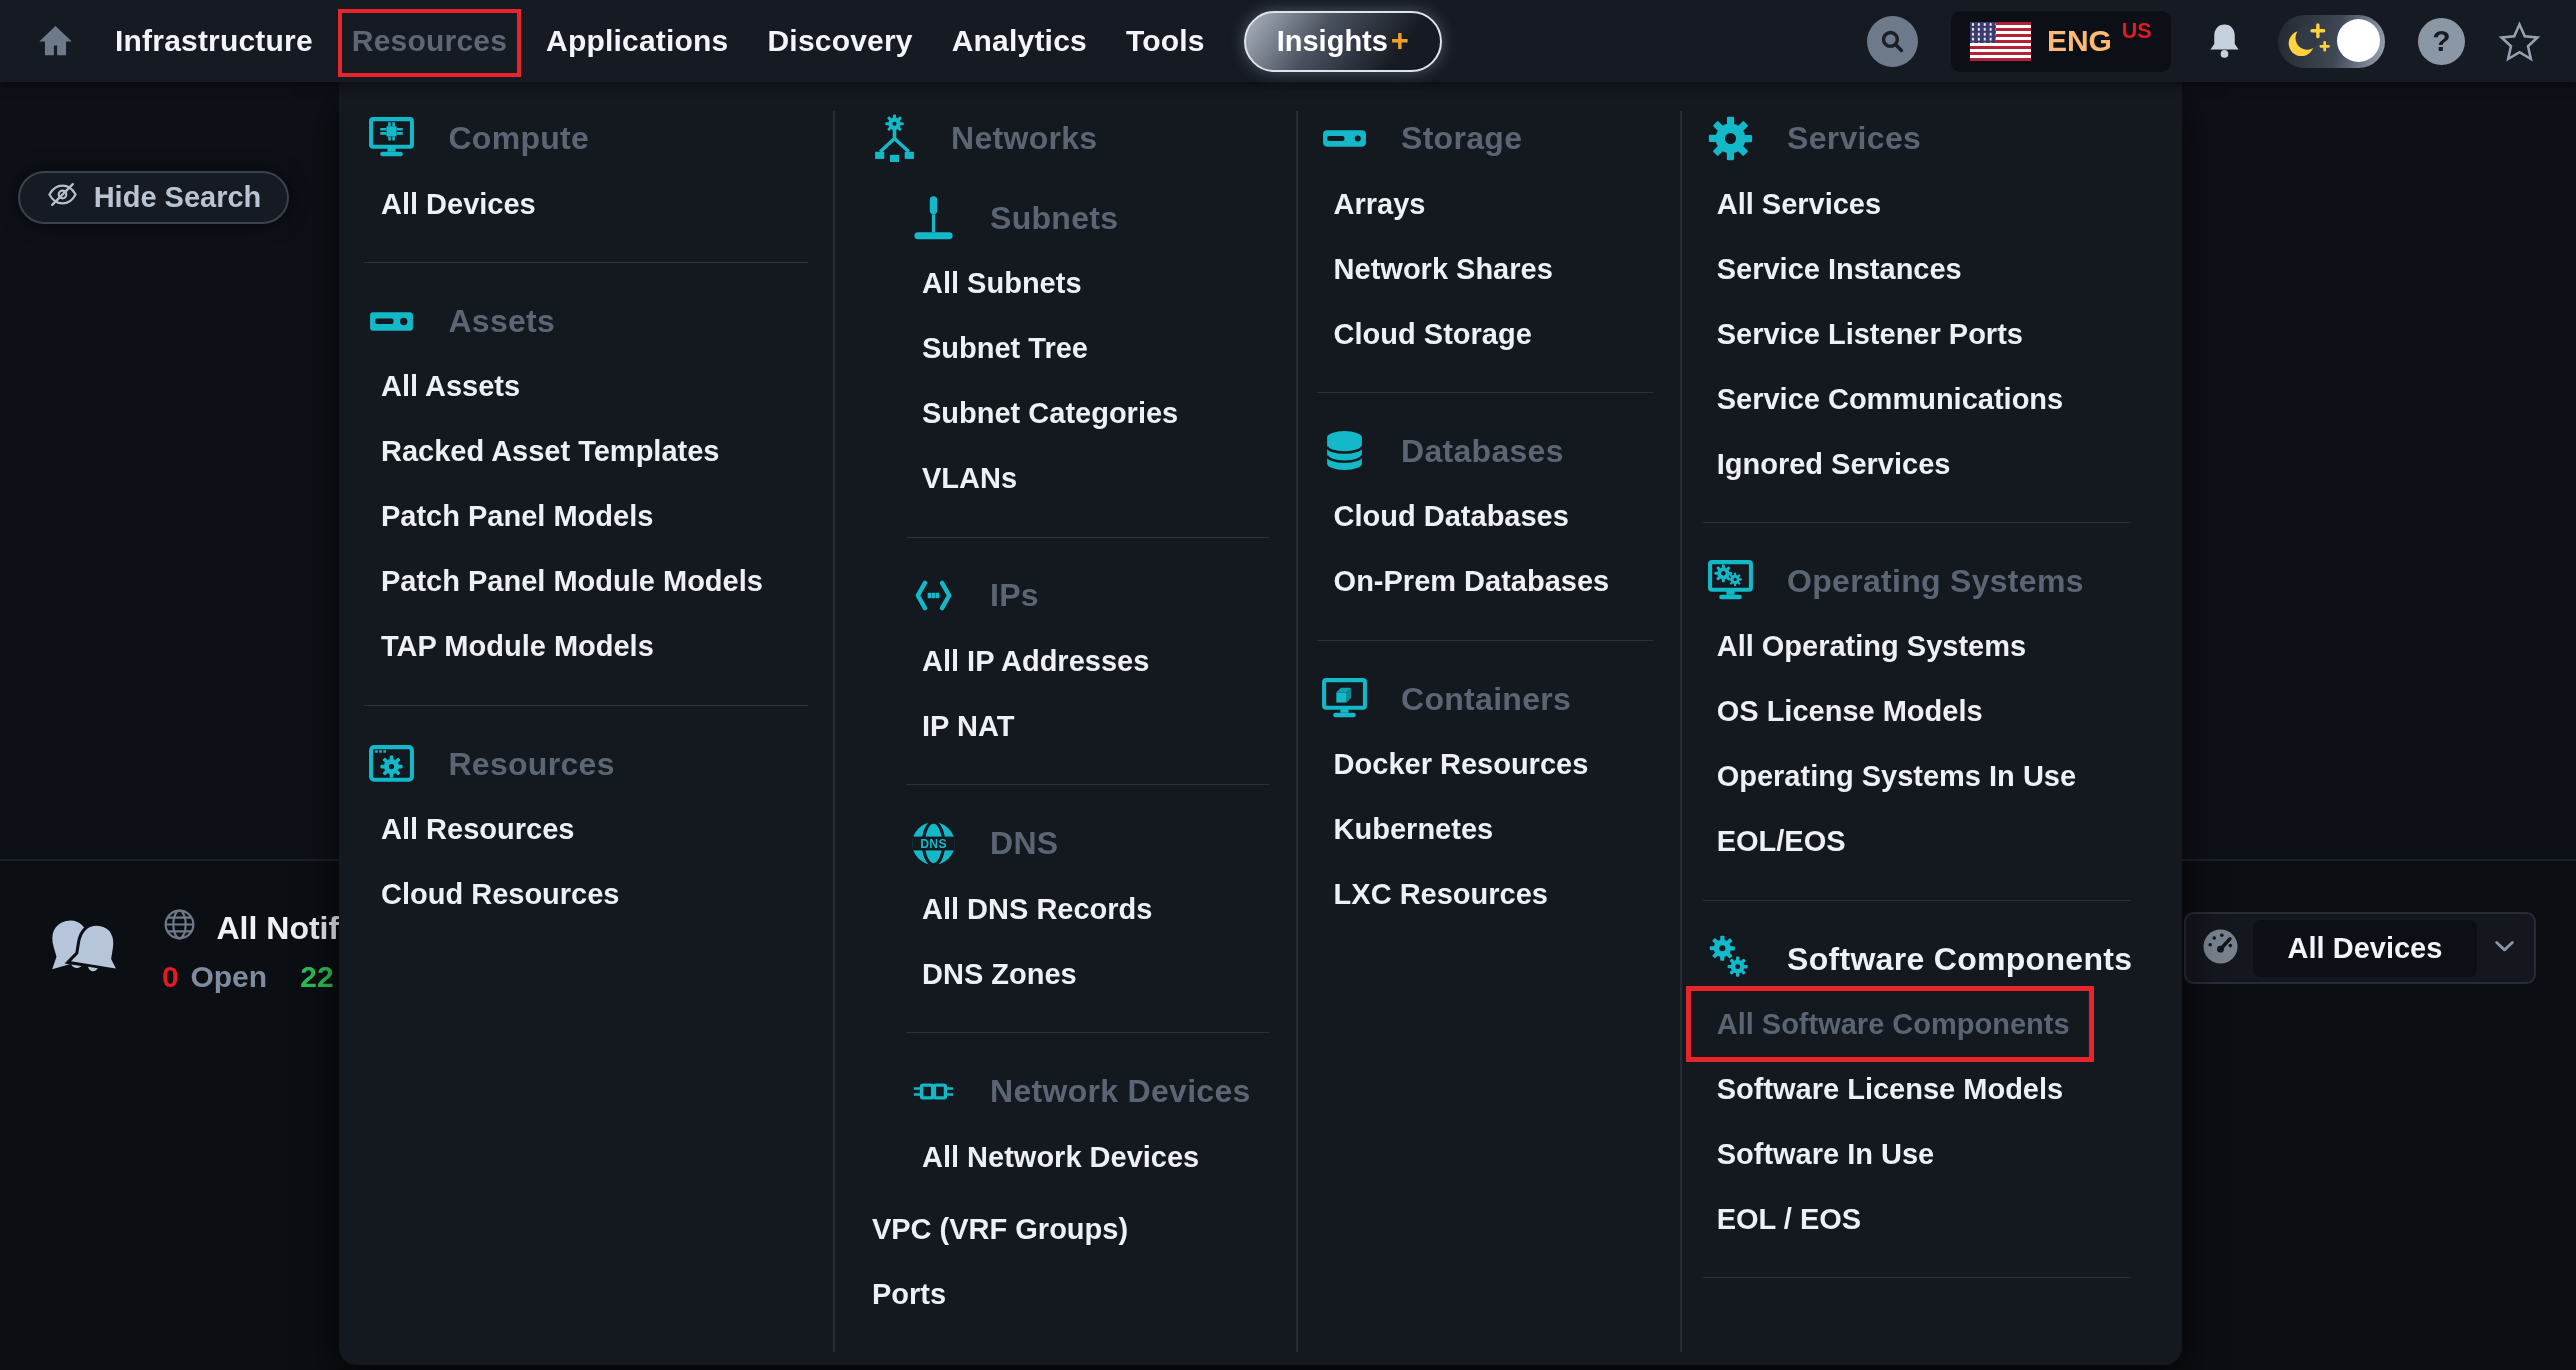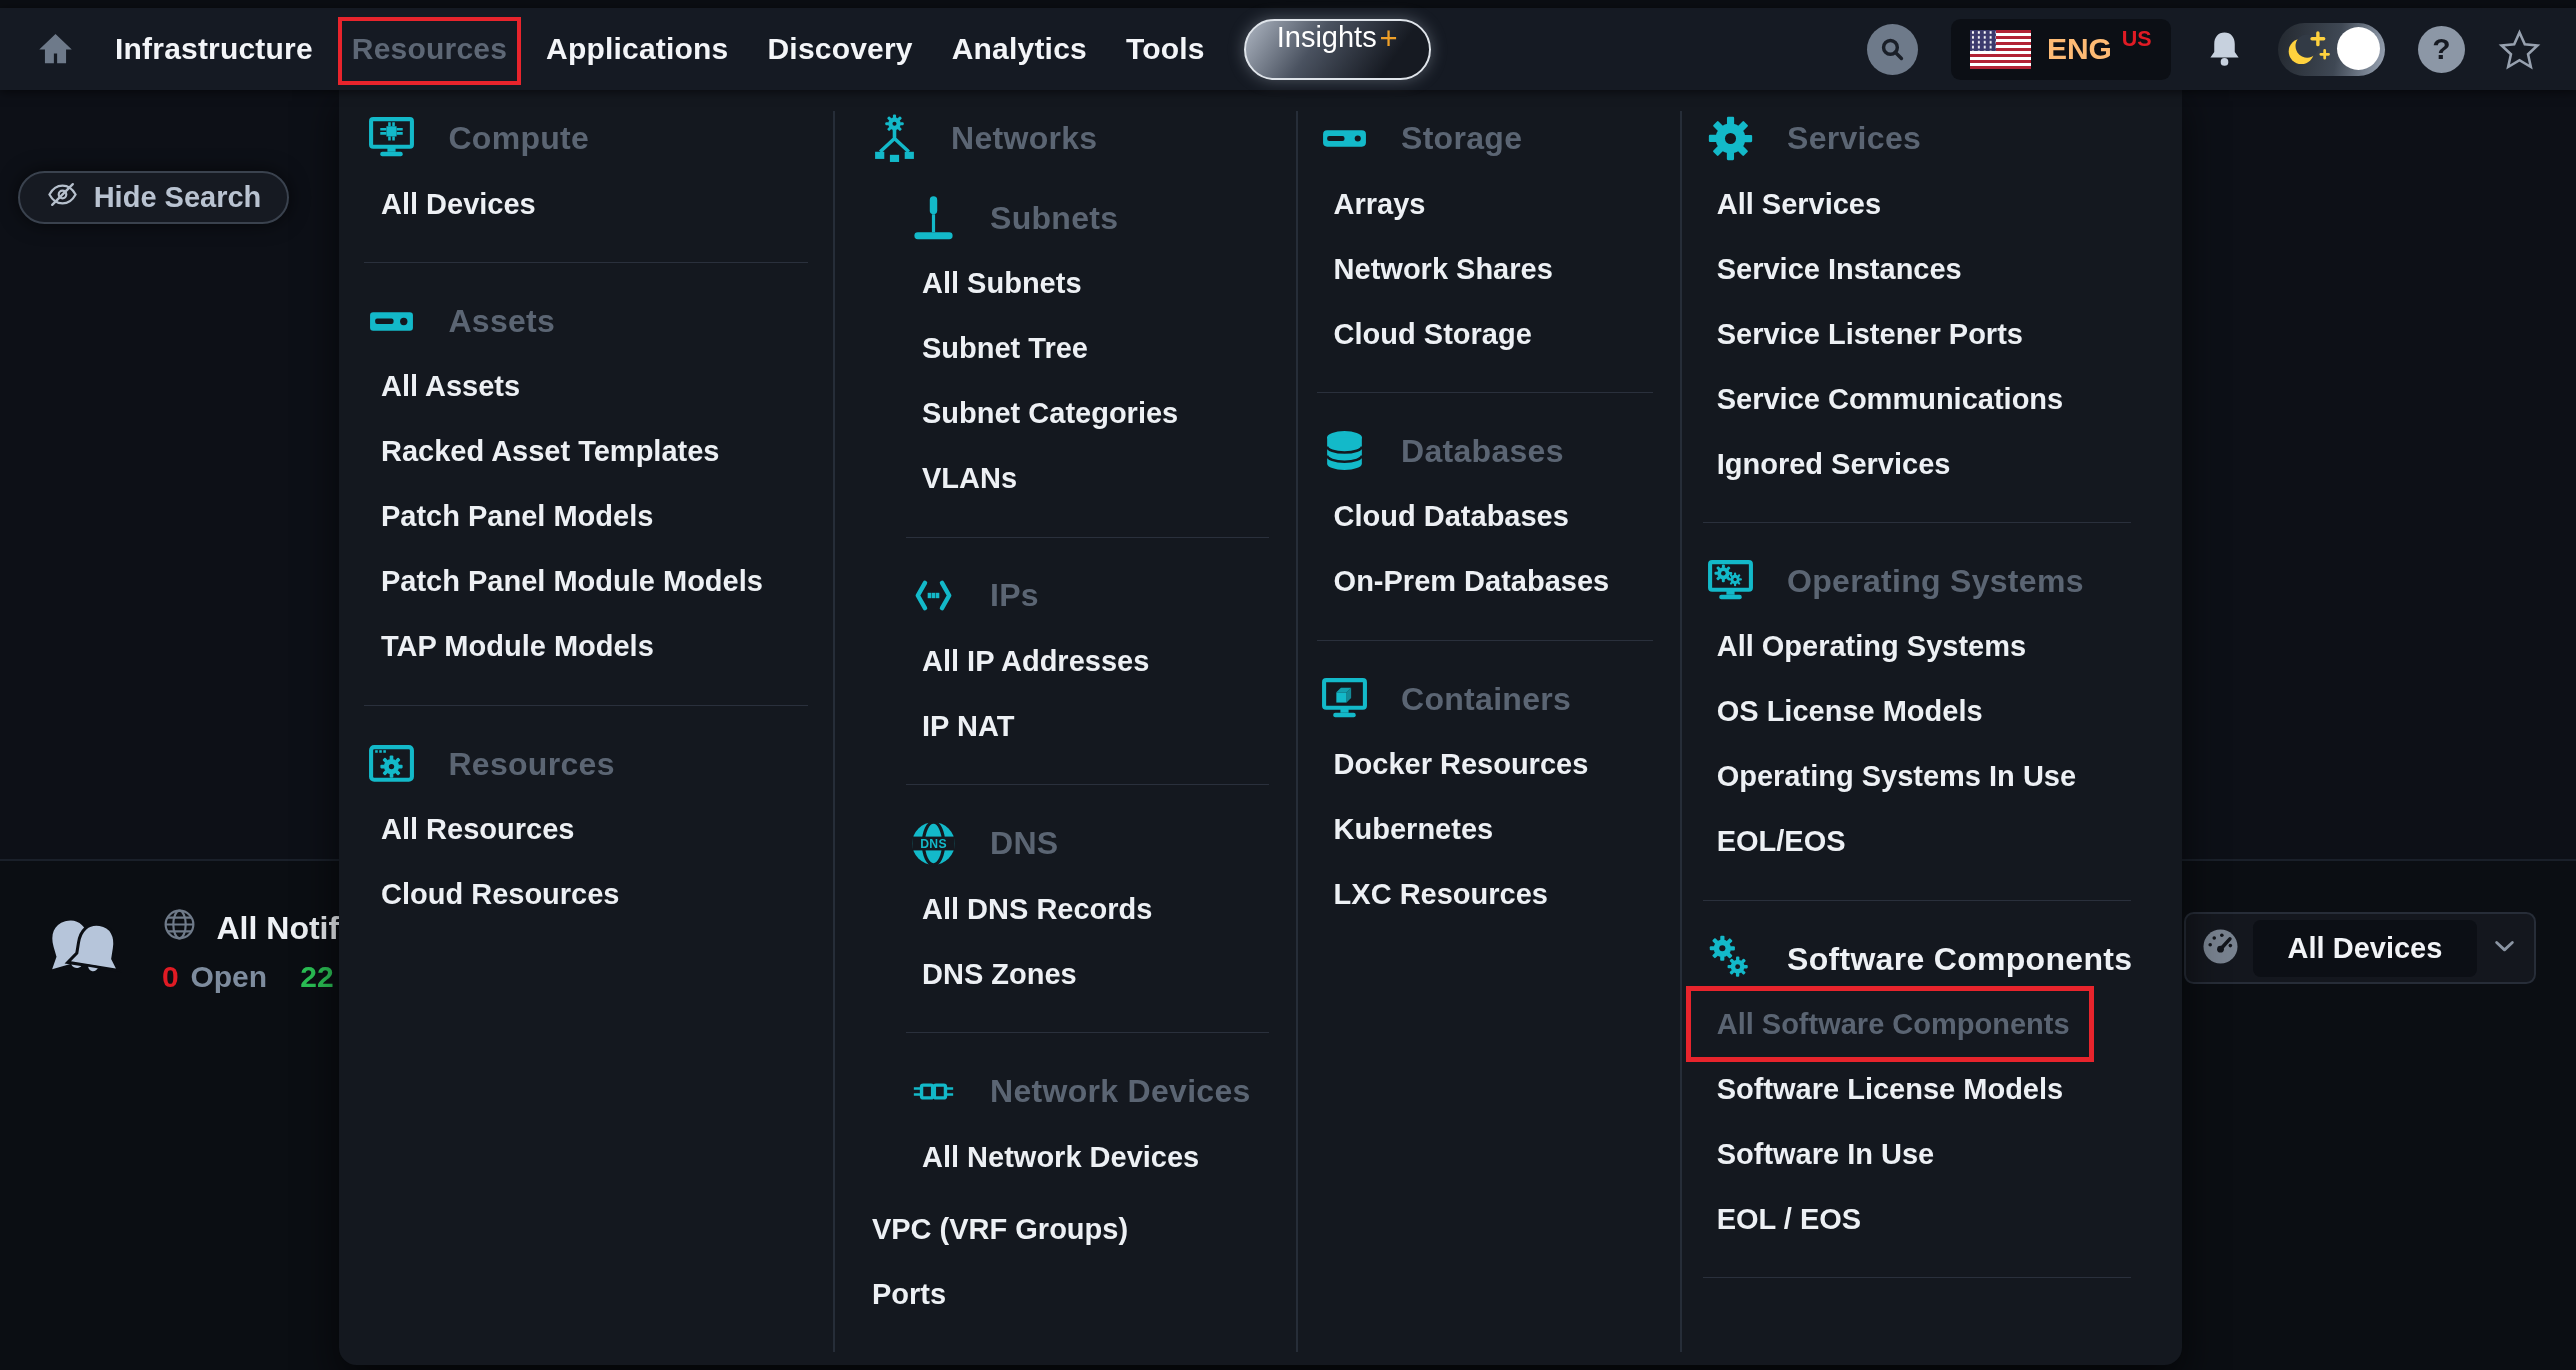--- a/index.html
+++ b/index.html
@@ -7,32 +7,32 @@
     --divider:#2a303c; --vdiv:#262d38; --hgray:#5b6573; --item:#edf0f4;
     --muted:#5a6472; --cyan:#13b9c9; --red:#e8242c;
   }
   html,body{margin:0;padding:0;background:#06080c}
   .screen{position:relative;width:2576px;height:1370px;background:var(--page);
     font-family:"Liberation Sans",sans-serif;overflow:hidden;-webkit-font-smoothing:antialiased}
   .hero-band{position:absolute;left:0;top:82px;width:2576px;height:777px;background:var(--hero);
     border-bottom:2px solid #1a202a}
 
   
-  .topnav{position:absolute;left:0;top:8px;width:2576px;height:82px;background:var(--nav);
+  .topnav{position:absolute;left:0;top:0;width:2576px;height:82px;background:var(--nav);
     display:flex;align-items:center;padding:0 35px;box-sizing:border-box;gap:39px;z-index:6;
     box-shadow:0 2px 9.8px rgba(0,0,0,.55)}
   .nav-home{width:41px;height:41px;flex:none;display:flex;align-items:center;justify-content:center;cursor:pointer}
   .nav-items{display:flex;gap:39px;align-items:center;height:82px}
   .nav-item{position:relative;color:#f3f5f8;font-size:30px;font-weight:700;letter-spacing:0.2px;
     cursor:pointer;height:82px;display:flex;align-items:center;white-space:nowrap}
   .nav-item.hl{color:#5d6775}
   .red-frame{position:absolute;border:4.9px solid var(--red);pointer-events:none;z-index:10}
   .nav-item .red-frame{left:-13.7px;right:-13.7px;top:8.8px;bottom:4.9px}
   .insights{height:61px;padding:0 31px;border-radius:32px;border:2px solid #dfe4ea;
-    display:flex;align-items:flex-start;font-size:29px;font-weight:400;color:#fff;cursor:pointer;white-space:nowrap;
+    display:flex;align-items:center;font-size:29px;font-weight:700;color:#fff;cursor:pointer;white-space:nowrap;
     background:linear-gradient(125deg,#aeb6c2 0%,#4a5260 38%,#161a22 78%);
     box-shadow:0 0 15.6px rgba(190,200,215,.35)}
   .insights .plus{margin-left:2.9px;font-size:31px}
   .nav-right{margin-left:auto;display:flex;align-items:center;gap:33px}
   .search-btn{width:51px;height:51px;border-radius:50%;background:#6e7a8a;display:flex;
     align-items:center;justify-content:center;cursor:pointer;flex:none}
   .lang-btn{height:61px;background:#0c0f15;border-radius:9.8px;display:flex;align-items:center;
     padding:0 19.5px;gap:15.6px;cursor:pointer;flex:none}
   .flag{width:61px;height:39px;position:relative;flex:none;
     background:repeating-linear-gradient(180deg,#b22234 0 3px,#ffffff 3px 6px)}

